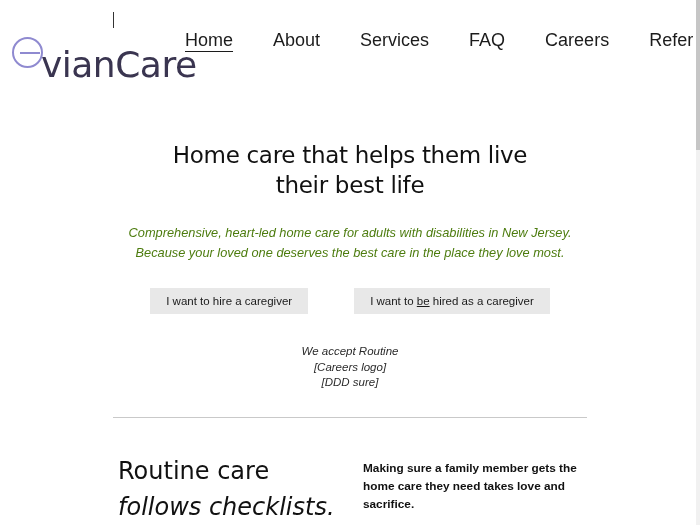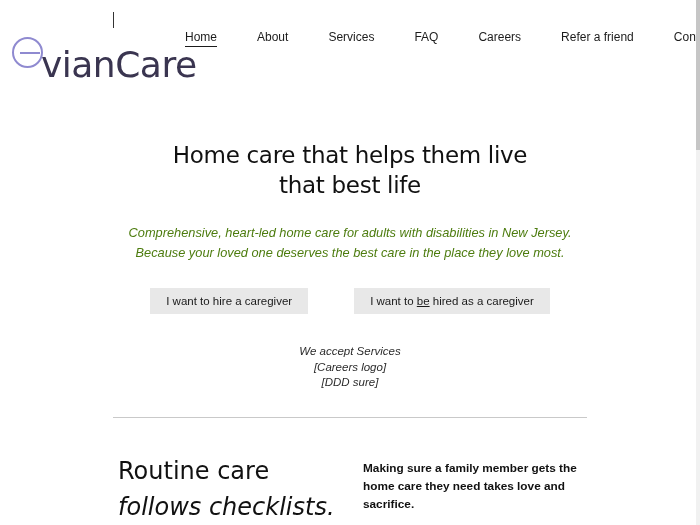--- a/index.html
+++ b/index.html
@@ -73,21 +73,21 @@
 
   .nav {
     position: absolute;
     left: 165px;
     top: 30px;
     display: flex;
     align-items: center;
     gap: 0;
   }
   .nav-item {
-    font-size: 12px;
+    font-size: 18px;
     color: #1c1c1c;
     padding: 0 20px;
     cursor: pointer;
     white-space: nowrap;
   }
   .nav-item.active {
     text-decoration: underline;
     text-underline-offset: 5px;
   }
 
@@ -221,35 +221,35 @@
       <div class="nav-item">FAQ</div>
       <div class="nav-item">Careers</div>
       <div class="nav-item">Refer a friend</div>
       <div class="nav-item">Contact</div>
     </nav>
   </div>
 
   <div class="hero">
     <h1>
       <span>Home care that helps them live</span><br>
-      <span>that best life</span>
+      <span>their best life</span>
     </h1>
 
     <div class="hero-sub">
       <div>Comprehensive, heart-led home care for adults with disabilities in New Jersey.</div>
       <div>Because your loved one deserves the best care in the place they love most.</div>
     </div>
 
     <div class="cta-row">
       <button class="cta-btn">I want to hire a caregiver</button>
       <button class="cta-btn"><span>I want to </span><span class="ul">be</span><span> hired as a caregiver</span></button>
     </div>
 
     <div class="medicaid">
-      <div>We accept Services</div>
+      <div>We accept Routine</div>
       <div>[Careers logo]</div>
       <div>[DDD sure]</div>
     </div>
 
     <div class="divider"></div>
   </div>
 
   <div class="lower">
     <div class="lower-left">
       <div class="l1">Routine care</div>

